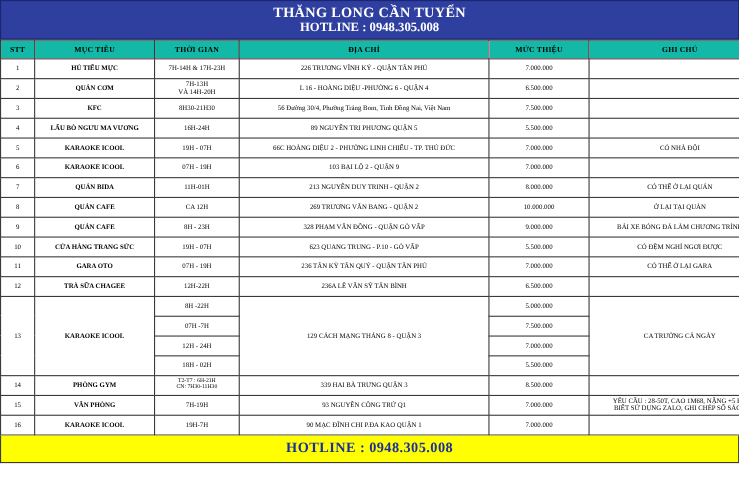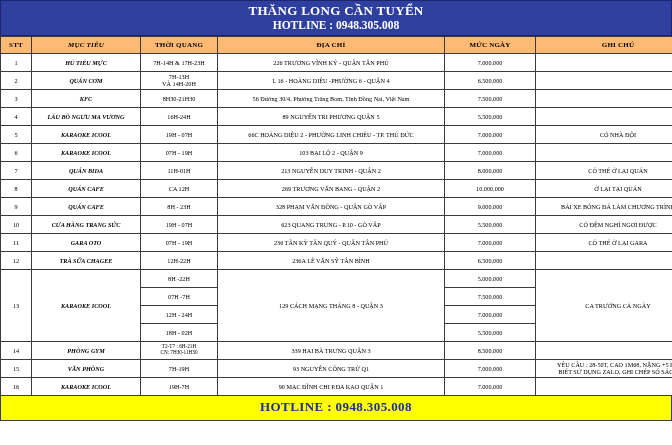--- a/index.html
+++ b/index.html
@@ -52,34 +52,34 @@
     border: 1px solid #3a3a3a;
     font-size: 6.2px;
     text-align: center;
     vertical-align: middle;
     padding: 0 2px;
     line-height: 1.15;
     overflow: hidden;
     white-space: nowrap;
   }
   table.main thead th {
-    background: #fdba74;
+    background: #14b8a6;
     color: #000000;
     font-weight: bold;
     font-size: 7px;
     height: 16px;
     letter-spacing: .2px;
   }
   table.main tbody td {
     background: #ffffff;
     color: #000000;
     height: 17px;
   }
   td.col-stt { width: 26px; }
-  td.col-muctieu, th.col-muctieu { width: 104px; font-weight: bold; font-style: italic; }
+  td.col-muctieu, th.col-muctieu { width: 104px; font-weight: bold; }
   td.col-thoigian { width: 72px; }
   td.col-diachi { width: 222px; text-align: left; padding-left: 5px; }
   td.col-mucluong { width: 86px; }
   td.col-ghichu { width: 160px; }
   .multi { white-space: normal; line-height: 1.25; }
   .small-note {
     font-size: 4.6px;
     line-height: 1.25;
     white-space: normal;
     padding: 1px 2px;
@@ -122,23 +122,23 @@
   <div class="header">
     <div class="title">THĂNG LONG CẦN TUYỂN</div>
     <div class="hotline">HOTLINE : 0948.305.008</div>
   </div>
 
   <table class="main">
     <thead>
       <tr>
         <th style="width:26px">STT</th>
         <th class="col-muctieu">MỤC TIÊU</th>
-        <th style="width:72px">THỜI QUANG</th>
+        <th style="width:72px">THỜI GIAN</th>
         <th style="width:222px">ĐỊA CHỈ</th>
-        <th style="width:86px">MỨC NGÀY</th>
+        <th style="width:86px">MỨC THIỆU</th>
         <th style="width:160px">GHI CHÚ</th>
       </tr>
     </thead>
     <tbody>
 
       <tr>
         <td class="col-stt">1</td>
         <td class="col-muctieu">HỦ TIẾU MỰC</td>
         <td class="col-thoigian">7H-14H &amp; 17H-23H</td>
         <td class="col-diachi">226 TRƯƠNG VĨNH KÝ - QUẬN TÂN PHÚ</td>

